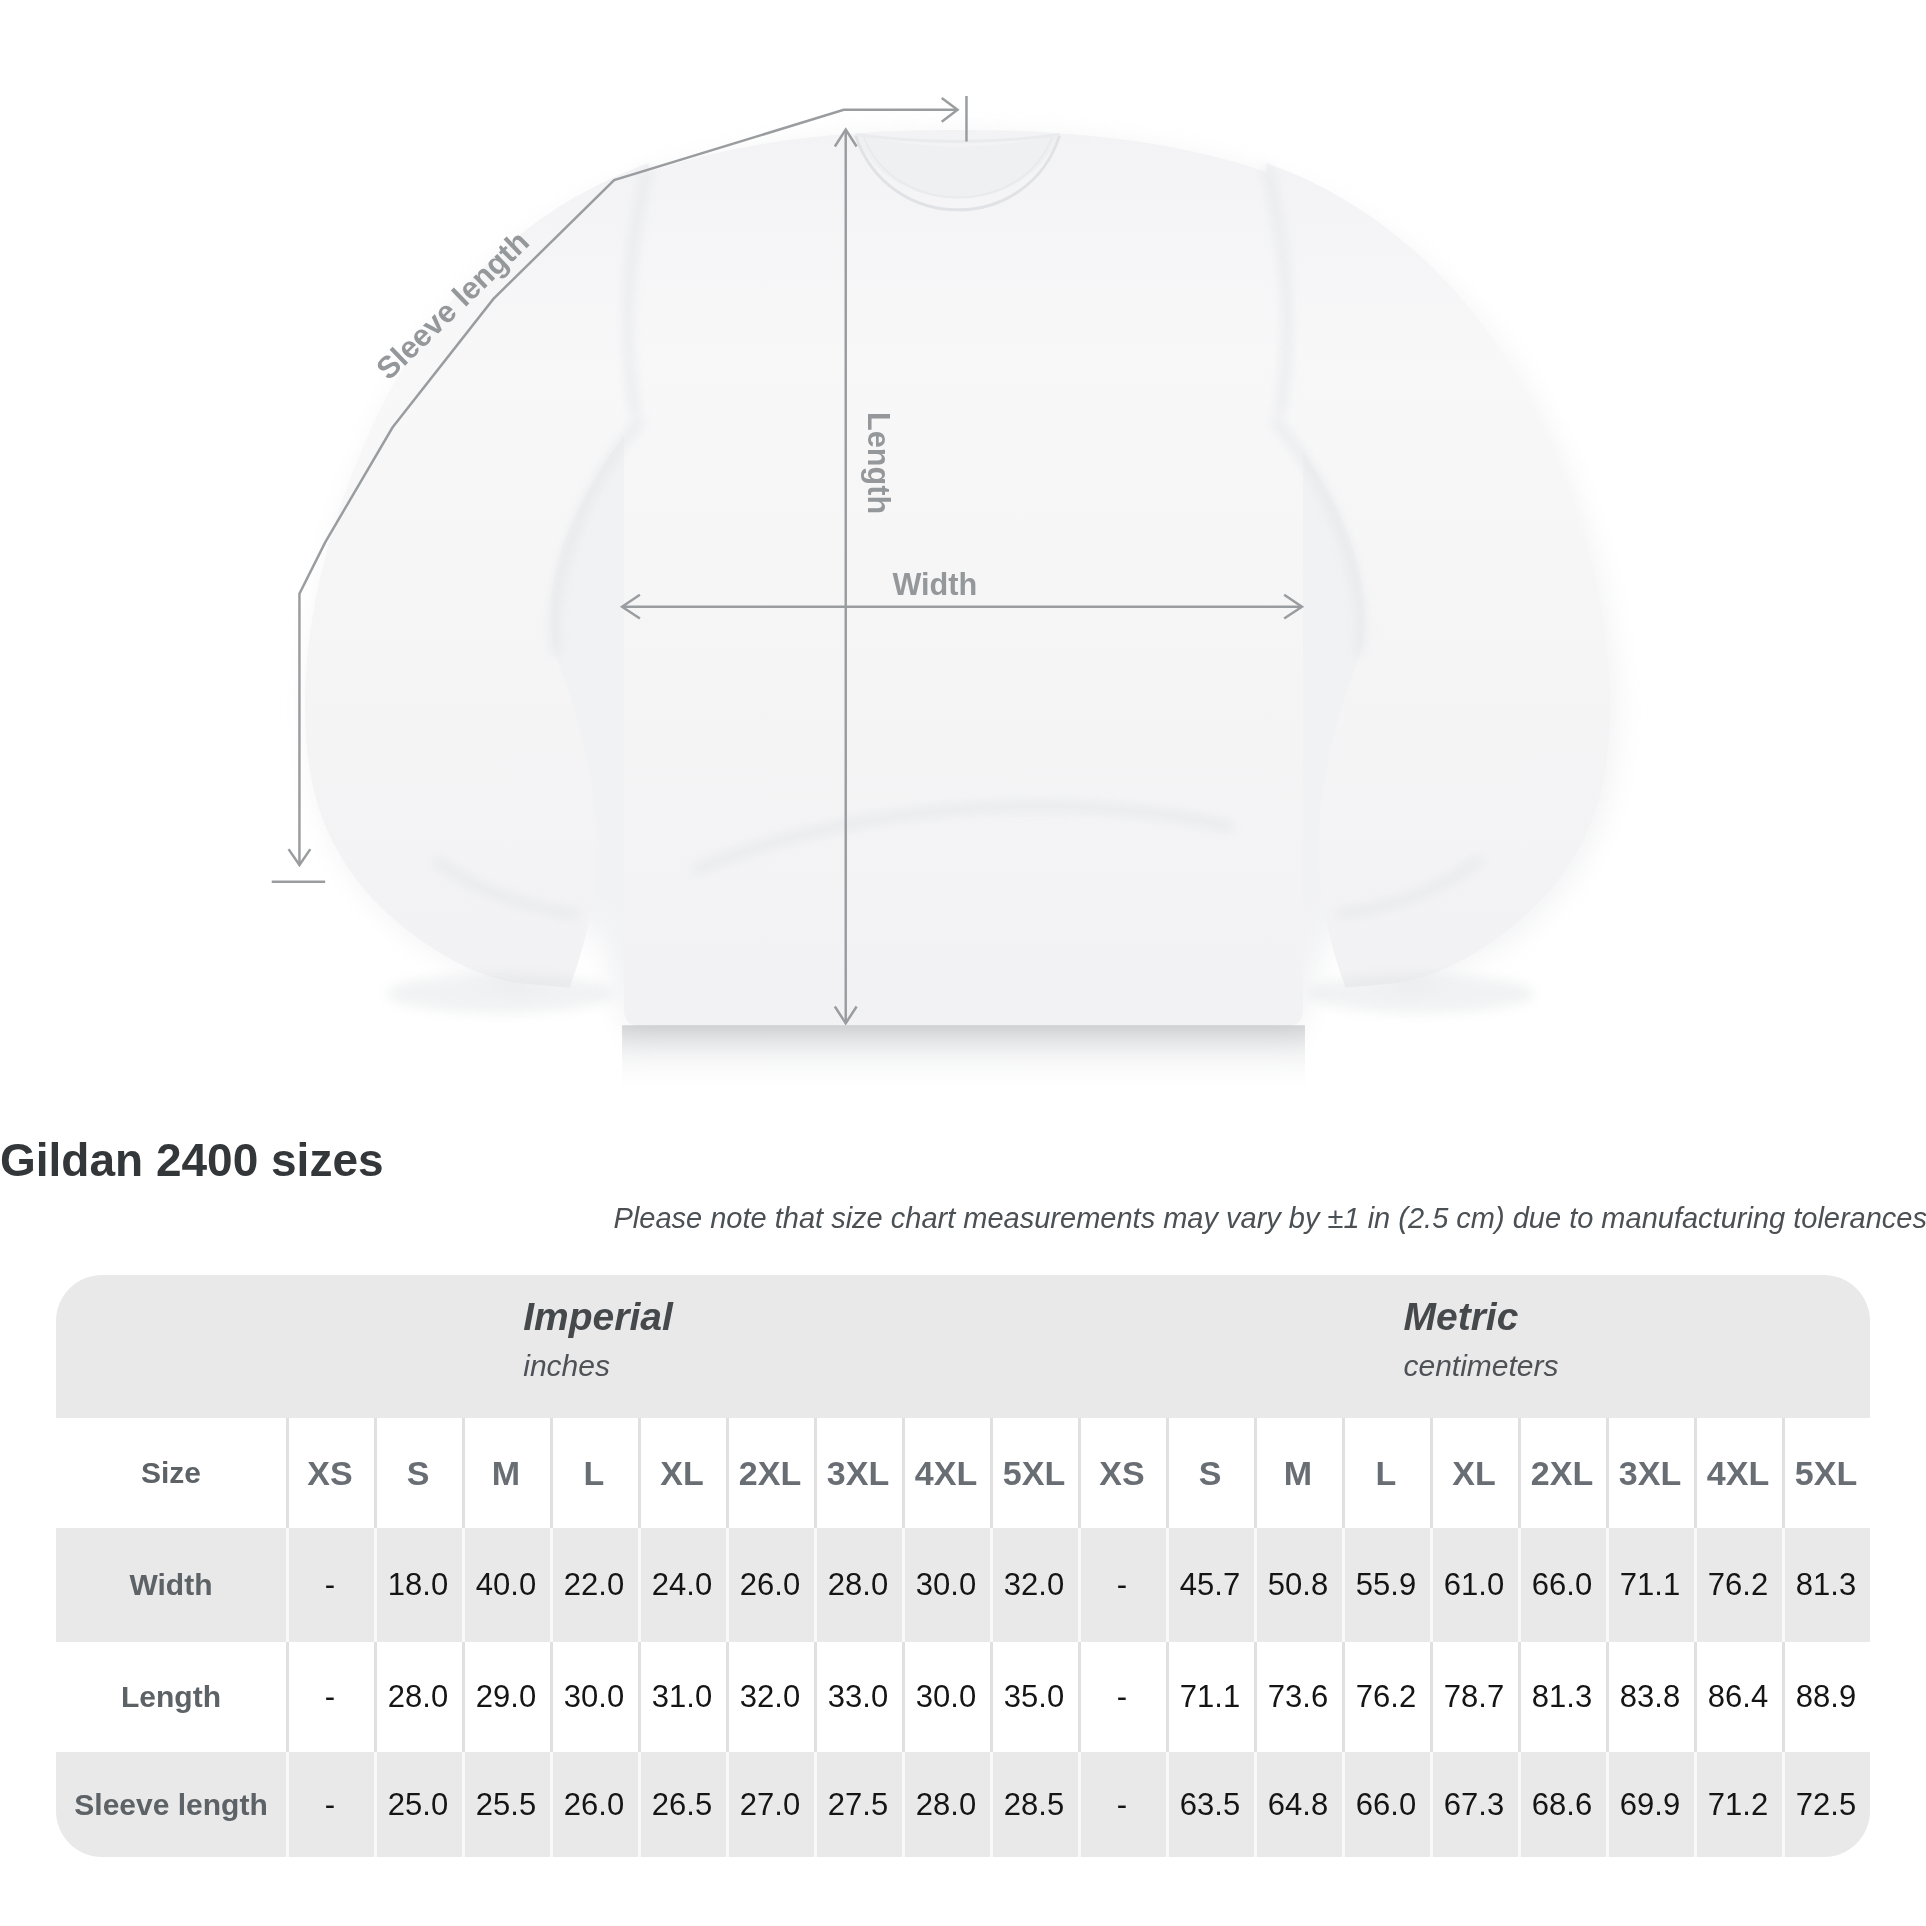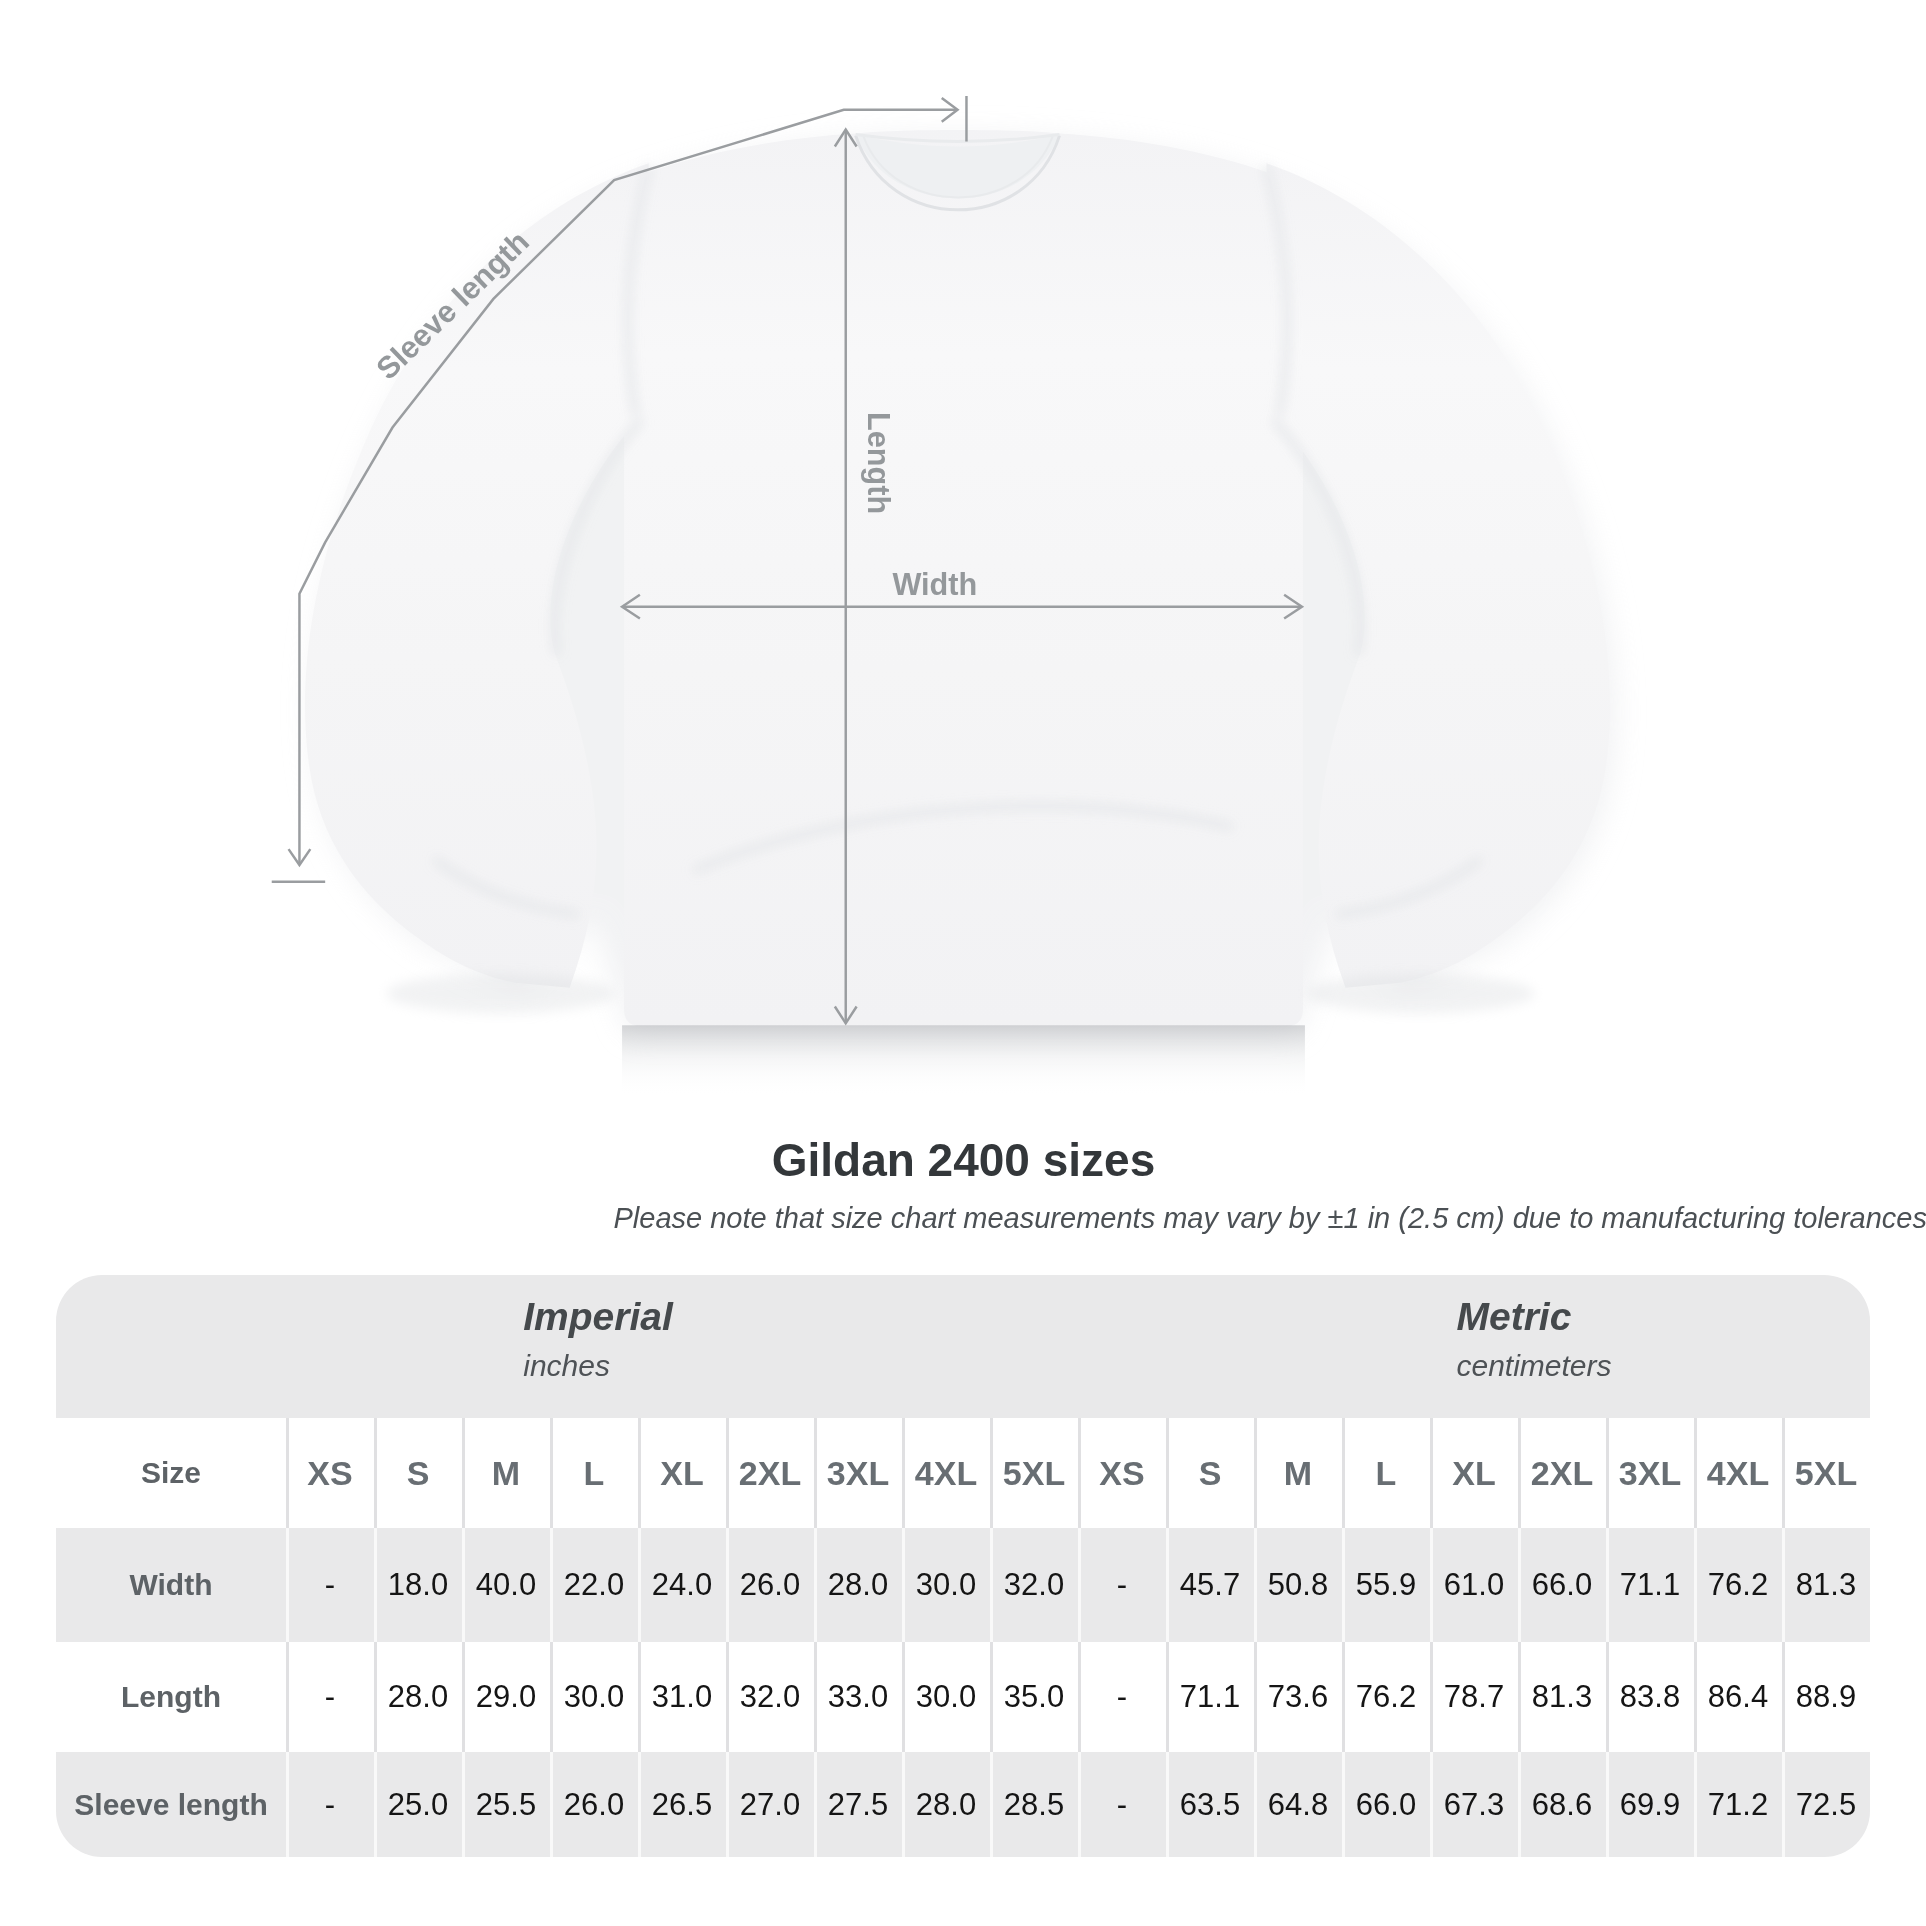--- a/index.html
+++ b/index.html
@@ -1,28 +1,28 @@
 <!DOCTYPE html>
 <html><head>
 <meta charset="utf-8">
 <style>
   html,body{margin:0;padding:0;background:#ffffff;}
   .page{position:relative;width:1927px;height:1927px;background:#ffffff;overflow:hidden;
         font-family:"Liberation Sans", sans-serif;}
   .diagram-svg{position:absolute;left:0;top:0;}
-  .title{position:absolute;top:1133px;left:0;width:1927px;text-align:center;
+  .title{position:absolute;top:1133px;left:0;width:1927px;
          font-size:46px;font-weight:bold;color:#33373a;}
   .subtitle{position:absolute;top:1202px;left:0;width:1927px;text-align:right;
             font-size:29px;font-style:italic;color:#4b5054;}
   .table-card{position:absolute;left:56px;top:1275px;width:1814px;height:582px;
               background:#e9e9ea;border-radius:46px;overflow:hidden;}
   .units-band{position:absolute;left:0;top:0;width:100%;height:143px;}
   .unit-group{position:absolute;top:20px;transform:translateX(-50%);text-align:left;}
   .unit-group.imperial{left:542px;}
-  .unit-group.metric{left:1478px;}
+  .unit-group.metric{left:1425px;}
   .group-name{font-size:39px;font-weight:bold;font-style:italic;color:#45494c;}
   .group-unit{font-size:30px;font-style:italic;color:#4e5256;margin-top:10px;}
   .grid{position:absolute;left:0;top:143px;width:100%;bottom:0;
         display:grid;grid-template-rows:110px 114px 110px auto;text-align:center;}
   .row{display:grid;grid-template-columns:230px repeat(18,1fr);}
   .row.white{background:#ffffff;}
   .cell{display:flex;align-items:center;justify-content:center;}
   .row.white .cell + .cell{box-shadow:inset 3px 0 0 #e0e0e2;}
   .row.gray  .cell + .cell{box-shadow:inset 3px 0 0 rgba(255,255,255,0.72);}
   .hc{font-weight:bold;color:#686e73;font-size:34px;}

